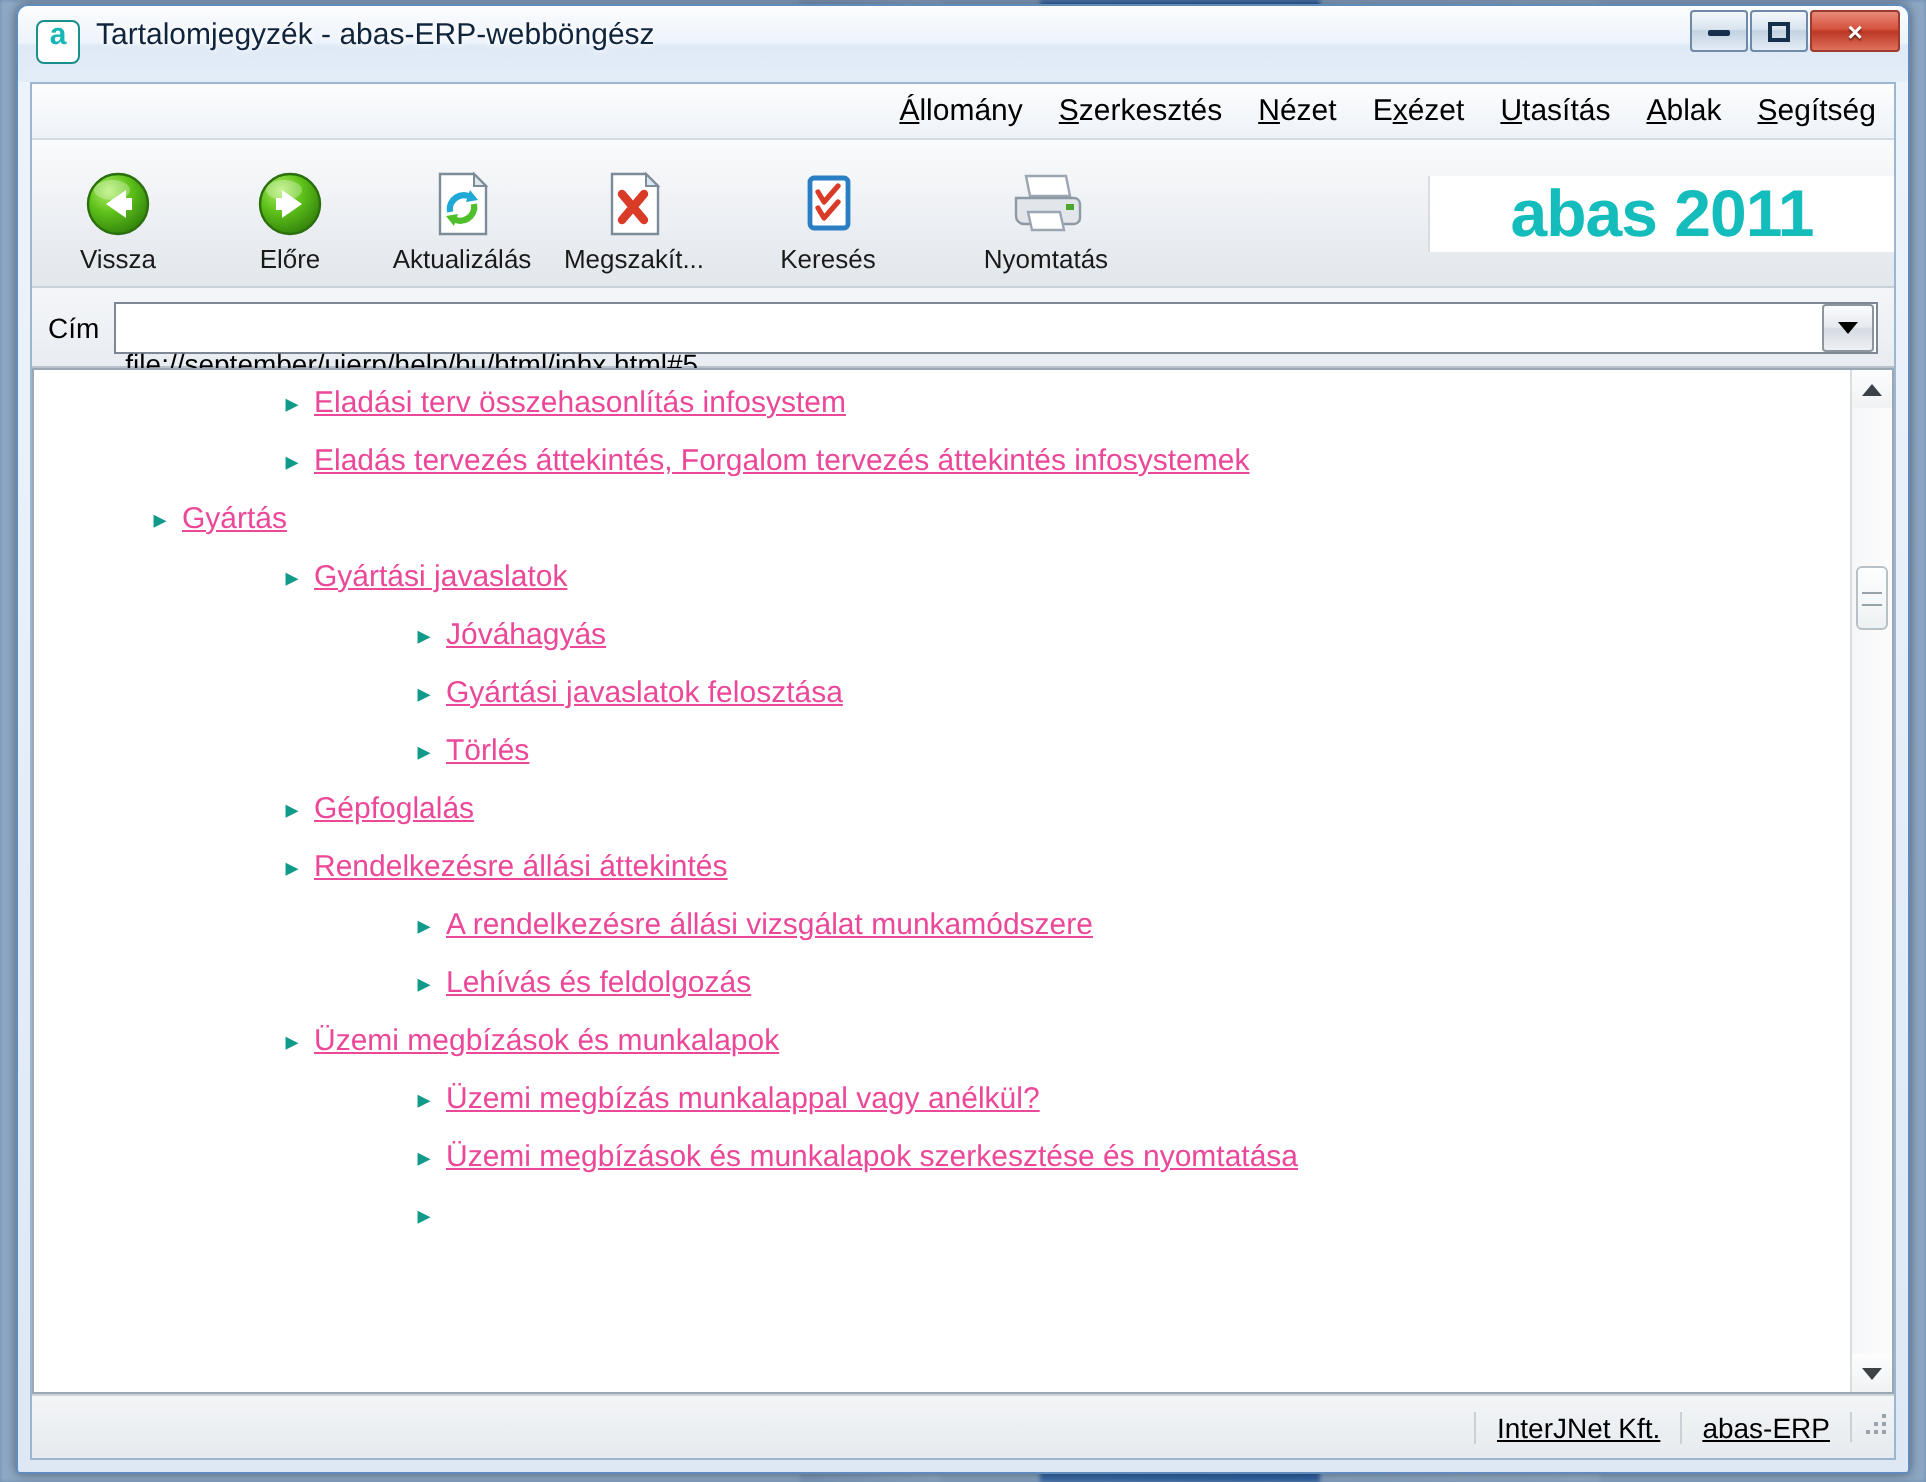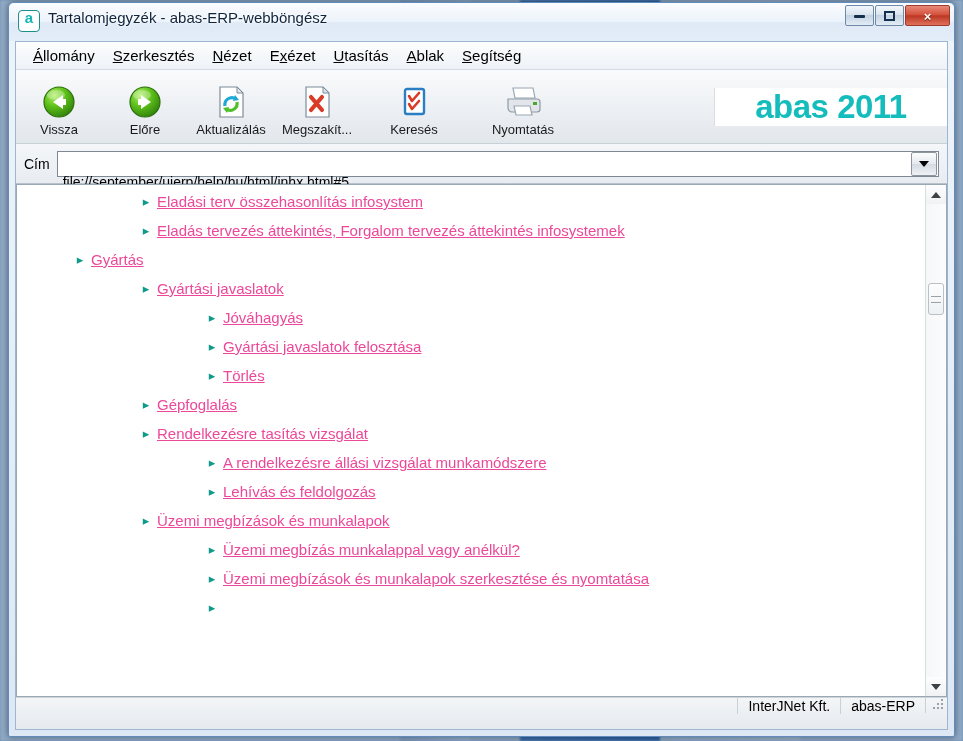--- a/index.html
+++ b/index.html
@@ -109,20 +109,21 @@
   .max-glyph { display:inline-block; width:11px; height:10px; border:2px solid #15304d; box-sizing:border-box; vertical-align: middle;}
 
   
   #menubar {
     position: absolute; left: 0; top: 0; right: 0; height: 28px;
     background: linear-gradient(180deg,#fcfdfe 0%,#eef2f7 100%);
     border-bottom: 1px solid #d2dae3;
     display: flex; align-items: center;
     padding-left: 8px;
     box-sizing: border-box;
+    justify-content: flex-end;
   }
   .menu-item {
     font-size: 15px; color: #000;
     padding: 3px 9px;
     white-space: nowrap;
     cursor: default;
   }
   .menu-item u { text-decoration: underline; }
 
   
@@ -281,22 +282,23 @@
     border-top: 1px solid #9aa2a9;
     border-bottom: 1px solid #9aa2a9;
     height: 5px;
   }
 
   
   #statusbar {
     position: absolute; left: 0; right: 0; bottom: 0; height: 32px;
     background: linear-gradient(180deg,#f3f5f7 0%,#e6eaee 100%);
     border-top: 1px solid #cdd4da;
-    display: flex; align-items: flex-start; justify-content: flex-end;
-    box-sizing: border-box;
+    display: flex; align-items: center; justify-content: flex-end;
+    box-sizing: border-box;
+    text-decoration: underline;
   }
   .status-cell {
     display: flex; align-items: center;
     padding: 0 10px;
     border-left: 1px solid #c9d0d6;
     font-size: 14px; color: #000;
     white-space: nowrap;
   }
   #grip {
     width: 18px;
@@ -474,21 +476,21 @@
           <div class="toc-item lvl3">
             <span class="arrow">▸</span>
             <a href="#">Törlés</a>
           </div>
           <div class="toc-item lvl2">
             <span class="arrow">▸</span>
             <a href="#">Gépfoglalás</a>
           </div>
           <div class="toc-item lvl2">
             <span class="arrow">▸</span>
-            <a href="#">Rendelkezésre tasítás vizsgálat</a>
+            <a href="#">Rendelkezésre állási áttekintés</a>
           </div>
           <div class="toc-item lvl3">
             <span class="arrow">▸</span>
             <a href="#">A rendelkezésre állási vizsgálat munkamódszere</a>
           </div>
           <div class="toc-item lvl3">
             <span class="arrow">▸</span>
             <a href="#">Lehívás és feldolgozás</a>
           </div>
           <div class="toc-item lvl2">

